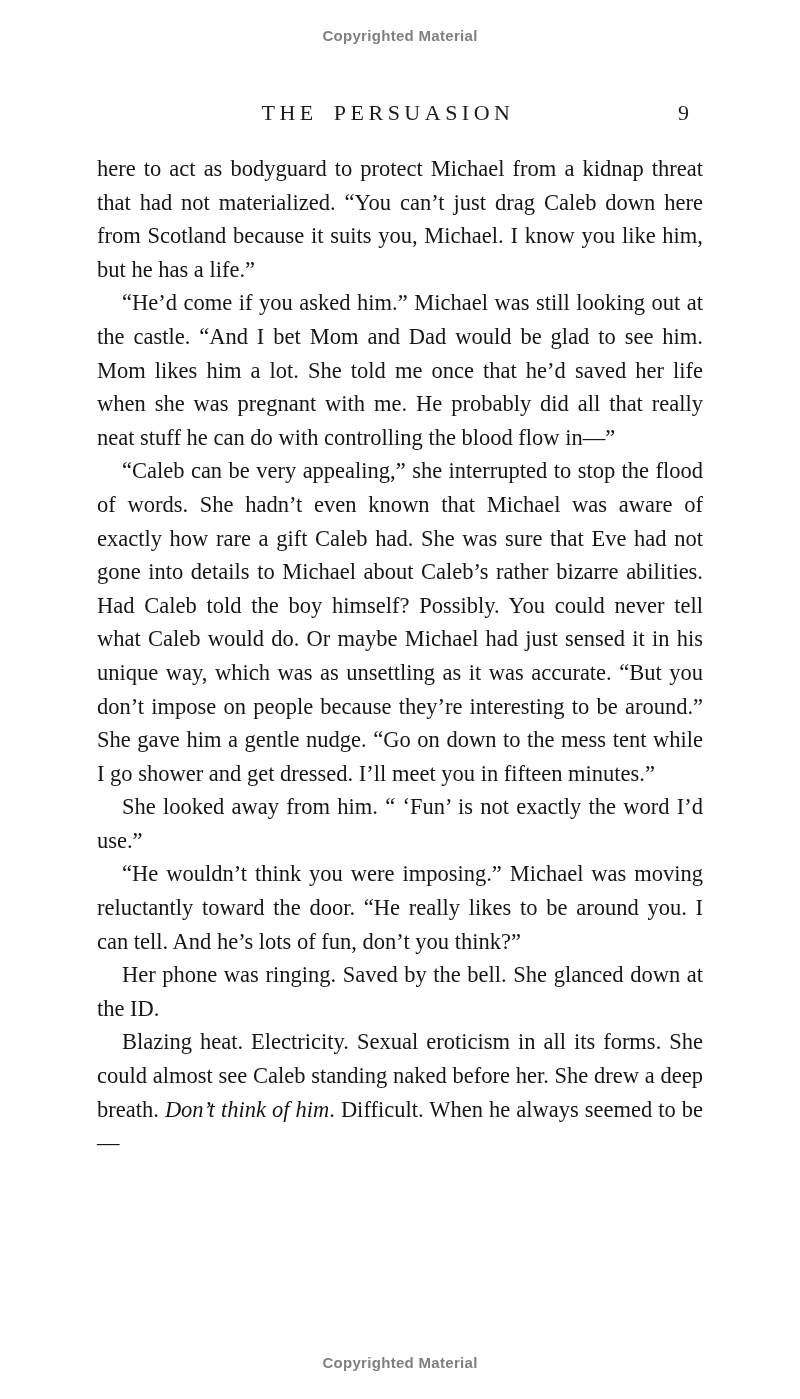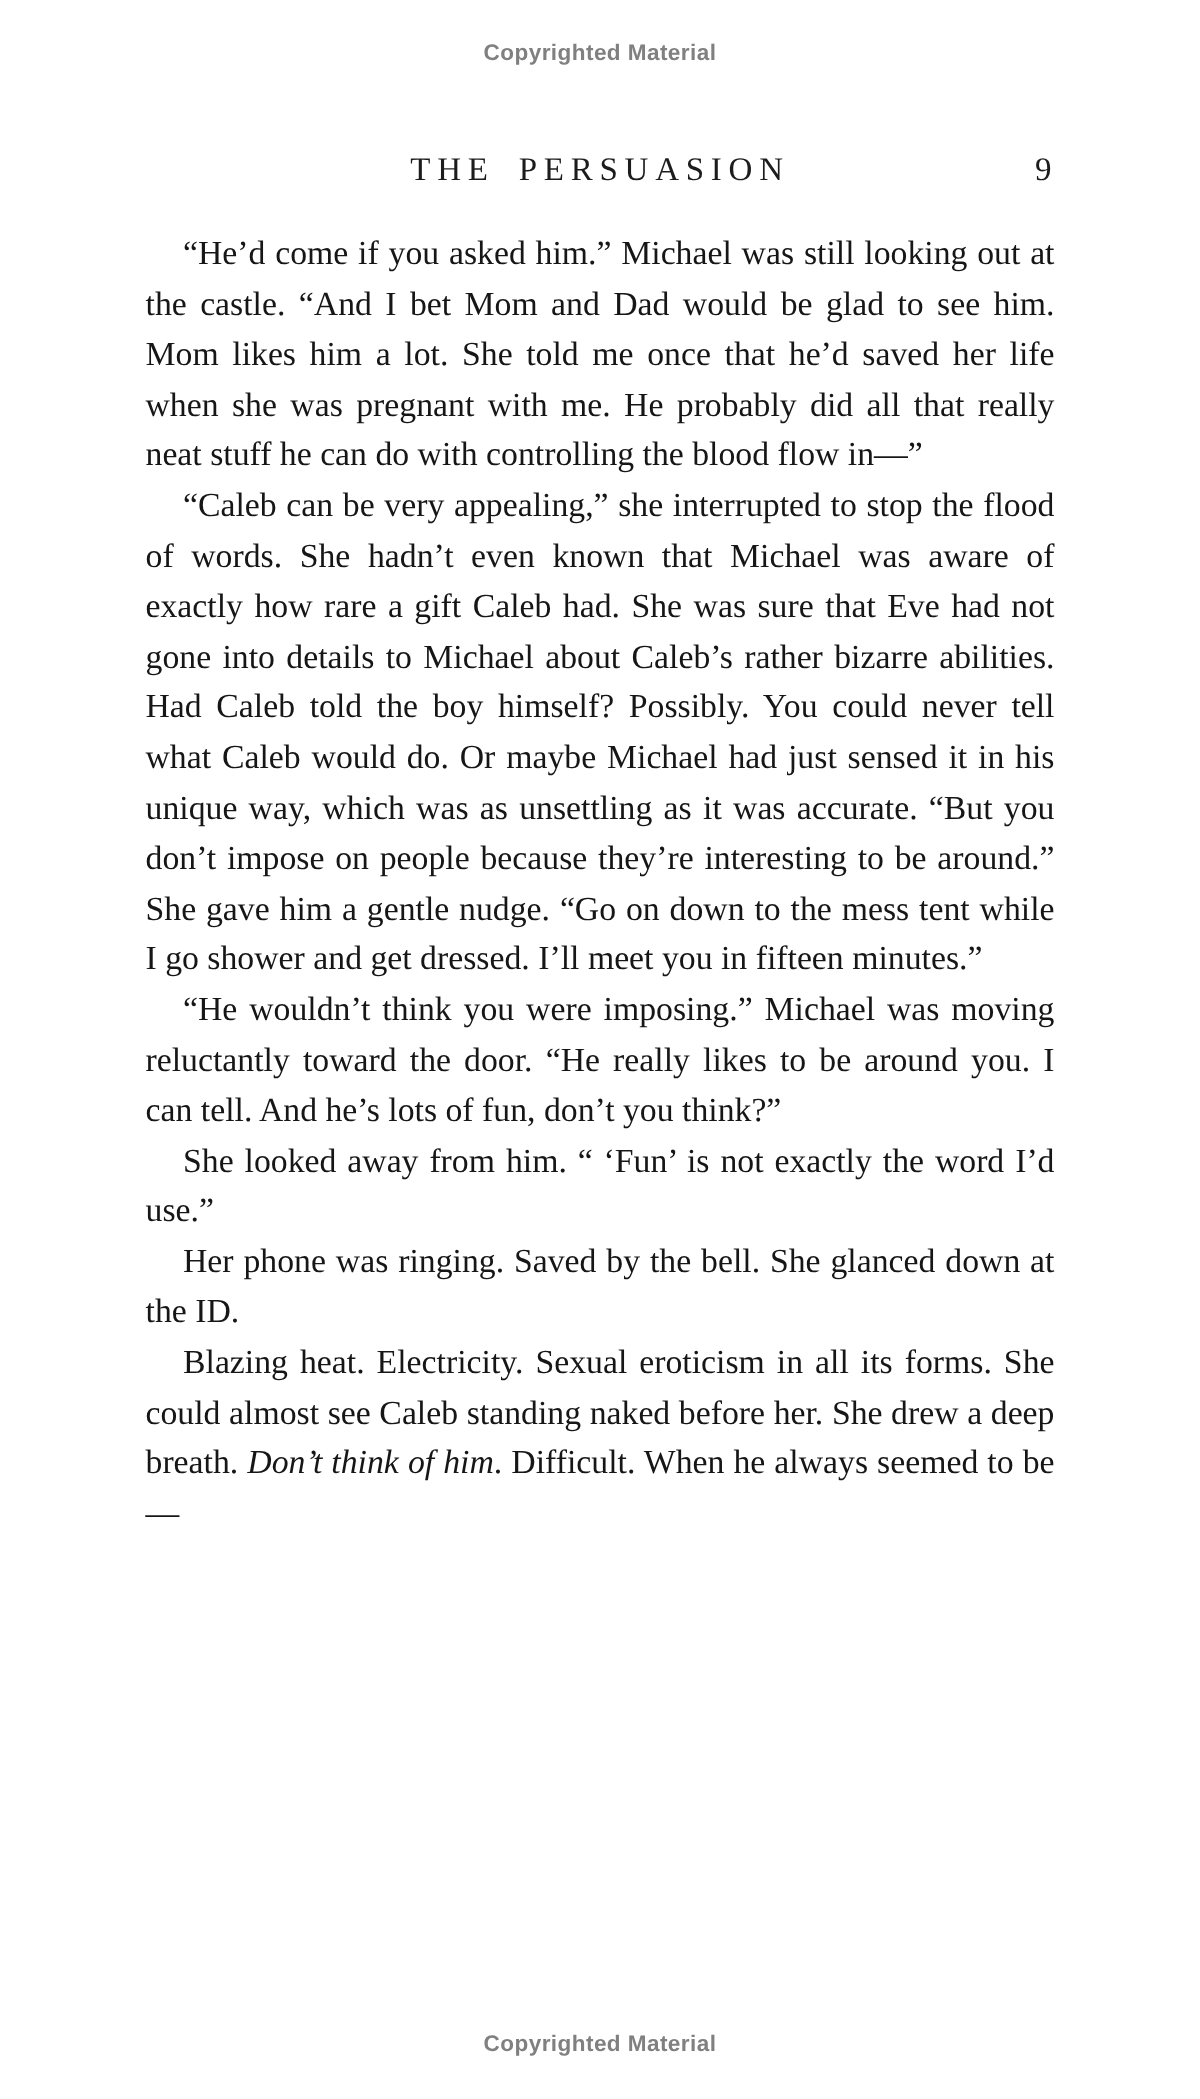--- a/index.html
+++ b/index.html
@@ -25,21 +25,21 @@
     font-size: 15px;
     letter-spacing: 0.3px;
     color: #808080;
   }
   .notice-top { top: 27px; }
   .notice-bottom { top: 1354px; }
 
   .running-header {
     position: absolute;
     top: 100px;
-    left: 97px;
+    left: 85px;
     width: 606px;
     text-align: center;
     color: #1c1c1c;
   }
   .chapter-title {
     font-size: 22px;
     letter-spacing: 4.5px;
     word-spacing: 6px;
     color: #1c1c1c;
   }
@@ -79,23 +79,24 @@
 <div class="page">
 
   <div class="notice notice-top">Copyrighted Material</div>
 
   <div class="running-header">
     <span class="chapter-title">THE PERSUASION</span>
     <span class="page-num">9</span>
   </div>
 
   <div class="body-text">
+    <p class="continued">here to act as bodyguard to protect Michael from a kidnap threat that had not materialized. “You can’t just drag Caleb down here from Scotland because it suits you, Michael. I know you like him, but he has a life.”</p>
     <p>“He’d come if you asked him.” Michael was still looking out at the castle. “And I bet Mom and Dad would be glad to see him. Mom likes him a lot. She told me once that he’d saved her life when she was pregnant with me. He probably did all that really neat stuff he can do with controlling the blood flow in—”</p>
     <p>“Caleb can be very appealing,” she interrupted to stop the flood of words. She hadn’t even known that Michael was aware of exactly how rare a gift Caleb had. She was sure that Eve had not gone into details to Michael about Caleb’s rather bizarre abilities. Had Caleb told the boy himself? Possibly. You could never tell what Caleb would do. Or maybe Michael had just sensed it in his unique way, which was as unsettling as it was accurate. “But you don’t impose on people because they’re interesting to be around.” She gave him a gentle nudge. “Go on down to the mess tent while I go shower and get dressed. I’ll meet you in fifteen minutes.”</p>
+    <p>She looked away from him. “ ‘Fun’ is not exactly the word I’d use.”</p>
     <p>“He wouldn’t think you were imposing.” Michael was moving reluctantly toward the door. “He really likes to be around you. I can tell. And he’s lots of fun, don’t you think?”</p>
-    <p>She looked away from him. “ ‘Fun’ is not exactly the word I’d use.”</p>
     <p>Her phone was ringing. Saved by the bell. She glanced down at the ID.</p>
     <p><span>Blazing heat. Electricity. Sexual eroticism in all its forms. She could almost see Caleb standing naked before her. She drew a deep breath. </span><em>Don’t think of him</em><span>. Difficult. When he always seemed to be—</span></p>
   </div>
 
   <div class="notice notice-bottom">Copyrighted Material</div>
 
 </div>
 
 </body></html>

